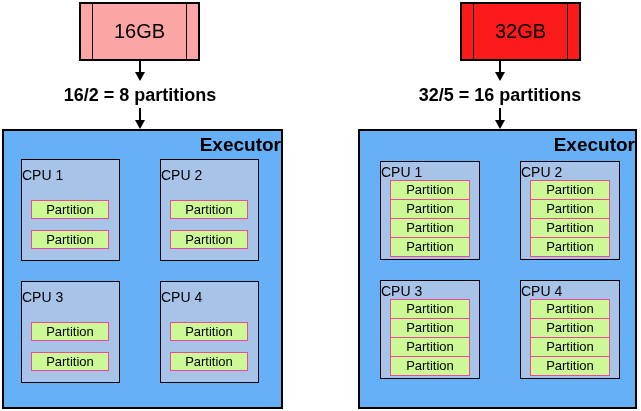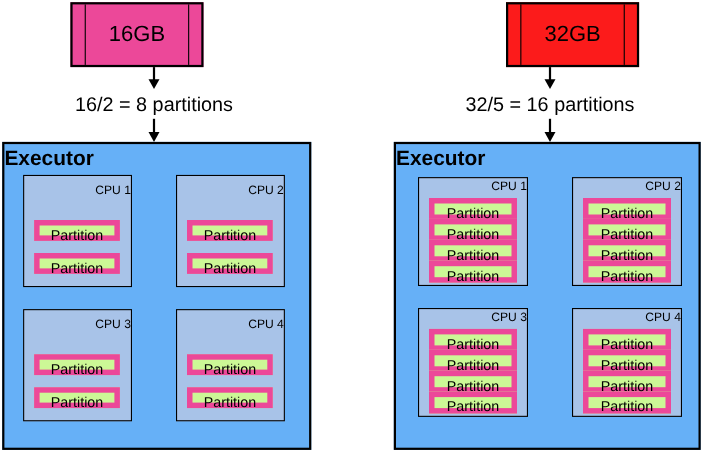--- a/index.html
+++ b/index.html
@@ -18,21 +18,21 @@
     position: absolute;
     top: 2px;
     width: 117px;
     height: 55px;
     border: 2px solid #000;
     display: flex;
     align-items: center;
     justify-content: center;
     font-size: 20px;
   }
-  .mem-left  { left: 64px;  background: #ec4899; }
+  .mem-left  { left: 79px;  background: #fca5a5; }
   .mem-right { left: 460px; background: #fc1b1b; }
   .mem .vline { position: absolute; top: 0; bottom: 0; width: 1px; background: #000; }
   .mem .vline.l { left: 11px; }
   .mem .vline.r { right: 11px; }
 
   
   .arrow { position: absolute; width: 12px; }
   .arrow .shaft { position: absolute; left: 5px; top: 0; bottom: 7px; width: 2px; background: #000; }
   .arrow .head {
     position: absolute; bottom: 0; left: 1px;
@@ -47,63 +47,64 @@
   .arrow.col-r { left: 494px; }
 
   
   .caption {
     position: absolute;
     top: 85px;
     width: 240px;
     text-align: center;
     font-size: 18px;
     white-space: nowrap;
+    font-weight: bold;
   }
   .caption-left  { left: 20px; }
   .caption-right { left: 380px; }
 
   
   .executor {
     position: absolute;
     top: 129px;
     height: 276px;
     border: 2px solid #000;
     background: #66b0f7;
   }
   .exec-left  { left: 2px;   width: 277px; }
   .exec-right { left: 358px; width: 275px; }
   .executor .title {
     position: absolute; top: 3px; left: 0; right: 0;
-    text-align: left; font-weight: bold; font-size: 19px;
+    text-align: right; font-weight: bold; font-size: 19px;
   }
 
   
   .cpu {
     position: absolute;
     border: 1px solid #000;
     background: #a8c3e8;
   }
   .exec-left  .cpu { width: 97px; height: 100px; }
   .exec-right .cpu { width: 98px; height: 97px; }
   .exec-left  .cpu.c1 { left: 17px;  top: 28px;  }
   .exec-left  .cpu.c2 { left: 156px; top: 28px;  }
   .exec-left  .cpu.c3 { left: 17px;  top: 150px; }
   .exec-left  .cpu.c4 { left: 156px; top: 150px; }
   .exec-right .cpu.c1 { left: 20px;  top: 30px;  }
   .exec-right .cpu.c2 { left: 160px; top: 30px;  }
   .exec-right .cpu.c3 { left: 20px;  top: 149px; }
   .exec-right .cpu.c4 { left: 160px; top: 149px; }
 
-  .cpu .cpu-label { text-align: right; font-size: 11px; }
+  .cpu .cpu-label { text-align: left; font-size: 14px; }
   .exec-left  .cpu .cpu-label { margin-top: 7px; }
   .exec-right .cpu .cpu-label { margin-top: 2px; }
 
   
   .part {
-    border: 5px solid #ec4899;
+    border: 1px solid #ec4899;
     background: #ccf896;
     text-align: center;
     font-size: 13px;
     box-sizing: border-box;
   }
   
   .exec-left .part {
     position: absolute;
     left: 9px; width: 78px; height: 19px; line-height: 17px;
   }

